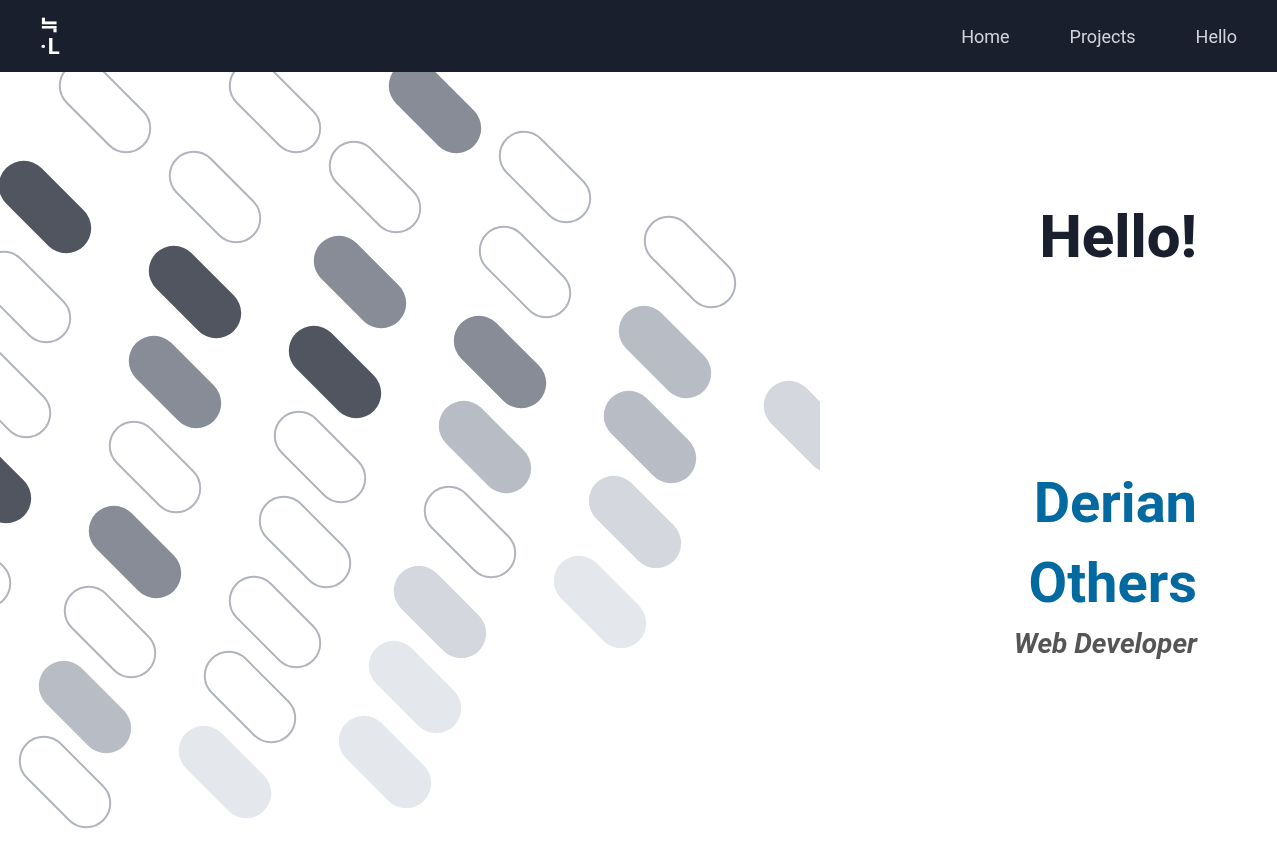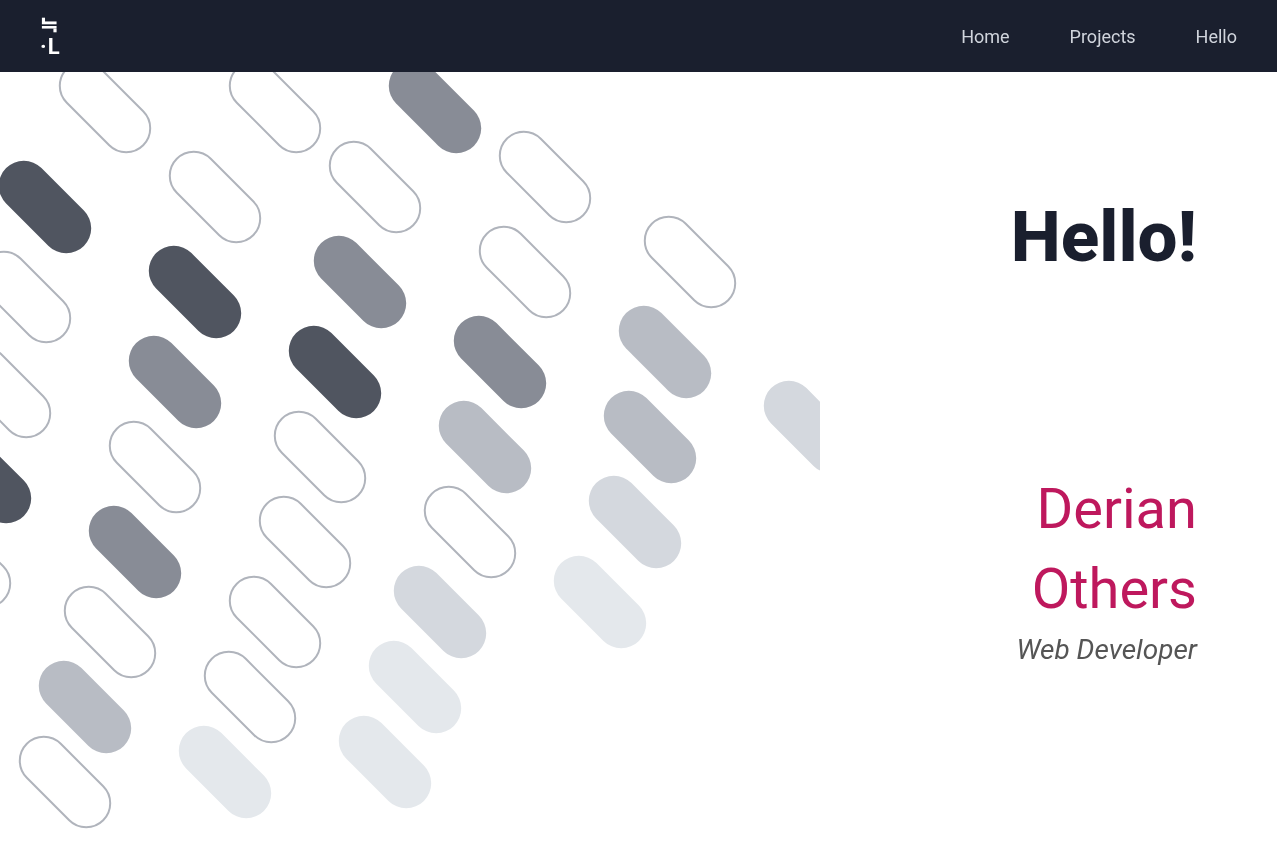--- a/index.html
+++ b/index.html
@@ -67,40 +67,40 @@
     
     .hero-text {
       position: absolute;
       right: 80px;
       top: 50%;
       transform: translateY(-50%);
       text-align: right;
     }
 
     .hero-hello {
-      font-size: 71px;
+      font-size: 60px;
       font-weight: 800;
       color: #1a1f2e;
       line-height: 1.1;
       margin-bottom: 200px;
     }
 
     .hero-name {
       font-size: 56px;
-      font-weight: 400;
-      color: #be185d;
+      font-weight: 700;
+      color: #0369a1;
       line-height: 1.2;
       margin-bottom: 10px;
       margin-top: 13px;
     }
 
     .hero-title {
       font-size: 28px;
       font-style: italic;
-      font-weight: 400;
+      font-weight: 700;
       color: #555;
       text-align: right;
     }
 
     
     .capsule-container {
       position: absolute;
       top: 72px;
       left: 0;
       width: 820px;

